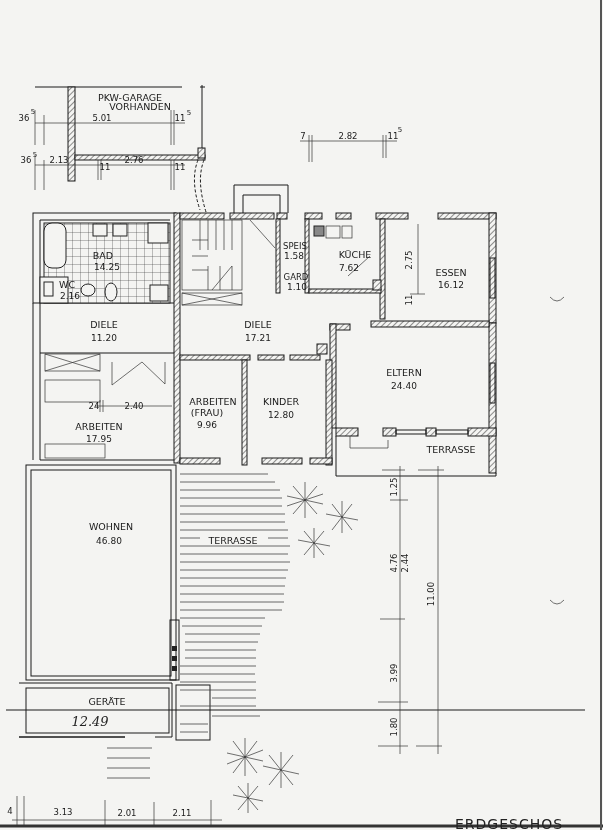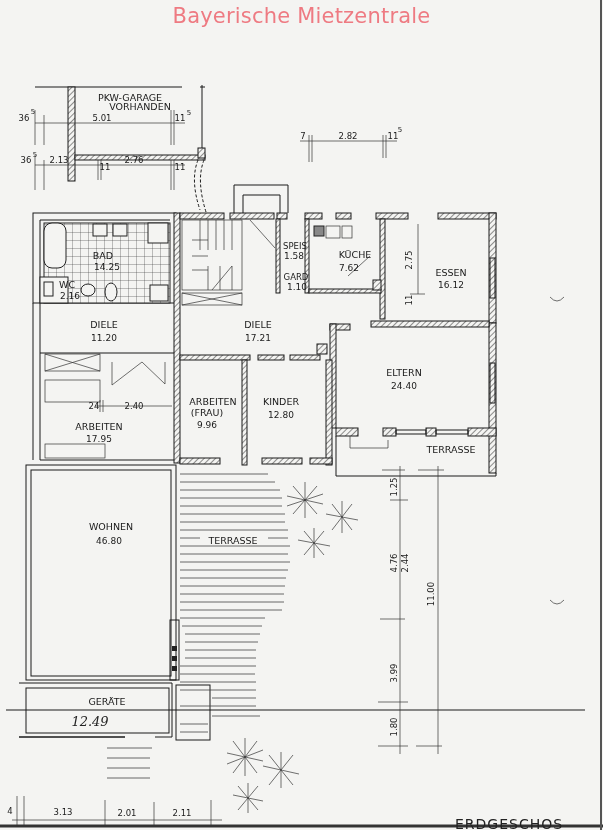--- a/index.html
+++ b/index.html
@@ -16,21 +16,20 @@
   .footer { font-family: "DejaVu Sans", sans-serif; font-size: 14px; fill: #222; letter-spacing: 1px; }
   .wall { fill: url(#hatch); stroke: #1b1b1b; stroke-width: 1; }
   .ln { stroke: #1b1b1b; fill: none; stroke-width: 1; }
   .thin { stroke: #333; fill: none; stroke-width: 0.7; }
   .deck { stroke: #444; stroke-width: 0.8; }
 </style>
 </head>
 <body>
 
 <div class="page">
-  <div class="watermark">Bayerische Mietzentrale</div>
 
   <svg width="603" height="830" viewBox="0 0 603 830">
     <defs>
       <pattern id="hatch" width="4" height="4" patternUnits="userSpaceOnUse" patternTransform="rotate(45)">
         <rect width="4" height="4" fill="#f4f4f2"></rect>
         <line x1="0" y1="0" x2="0" y2="4" stroke="#222" stroke-width="1"></line>
       </pattern>
       <pattern id="tiles" width="8" height="8" patternUnits="userSpaceOnUse">
         <rect width="8" height="8" fill="#f4f4f2"></rect>
         <path d="M8 0 L0 0 0 8" fill="none" stroke="#333" stroke-width="0.6"></path>

